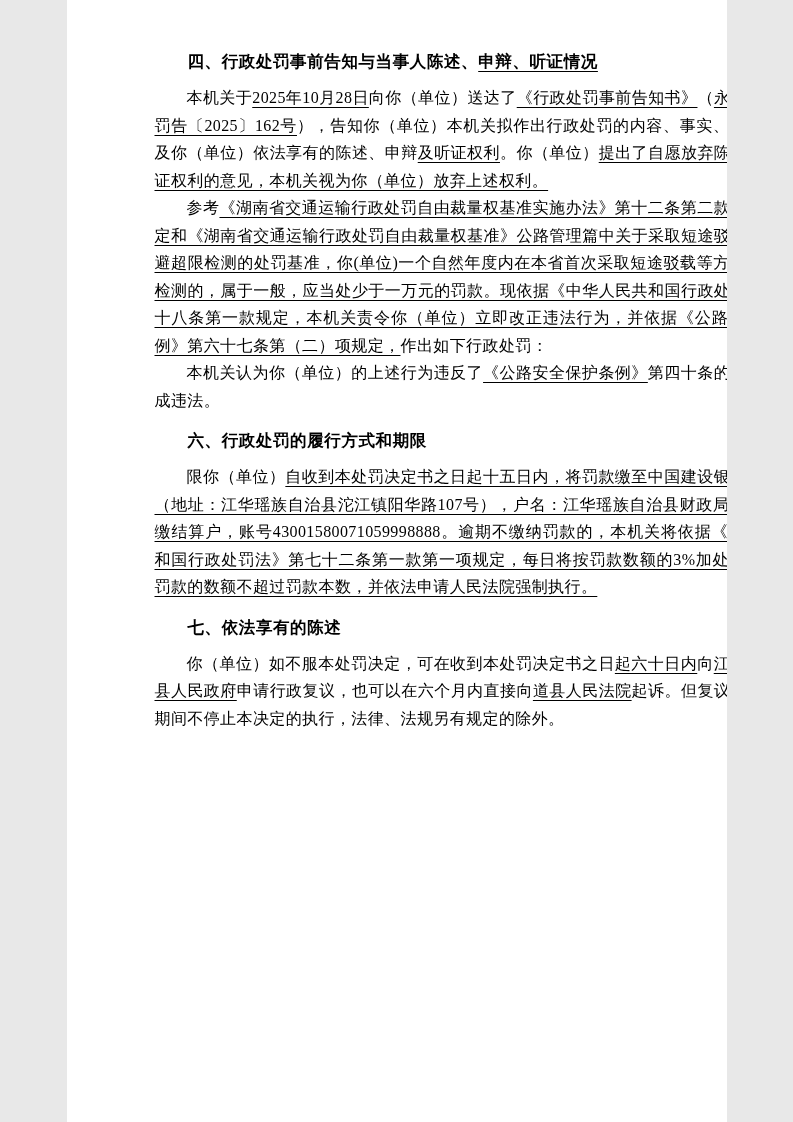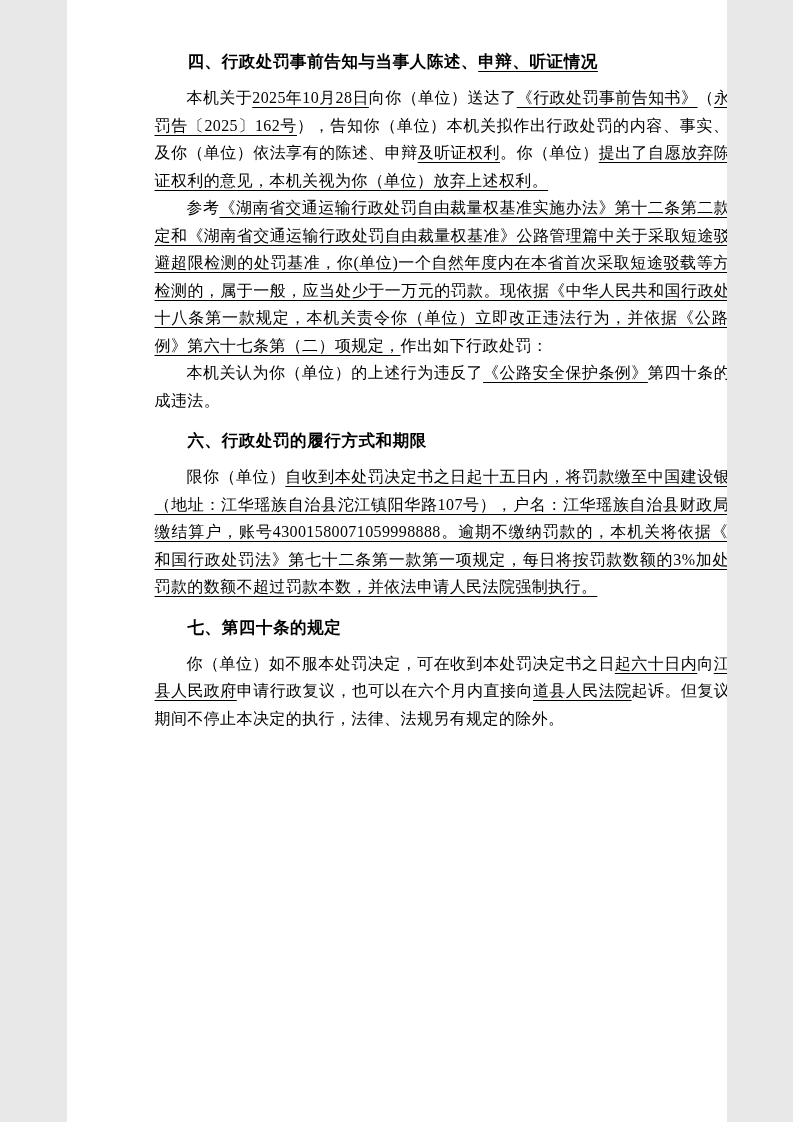--- a/index.html
+++ b/index.html
@@ -63,17 +63,17 @@
       </section>
       <section class="doc-section">
         <p class="para"><span>参考</span><span class="u">《湖南省交通运输行政处罚自由裁量权基准实施办法》第十二条第二款第一项之规定和《湖南省交通运输行政处罚自由裁量权基准》公路管理篇中关于采取短途驳载等方式逃避超限检测的处罚基准，你(单位)一个自然年度内在本省首次采取短途驳载等方式逃避超限检测的，属于一般，应当处少于一万元的罚款。现依据《中华人民共和国行政处罚法》第二十八条第一款规定，本机关责令你（单位）立即改正违法行为，并依据《公路安全保护条例》第六十七条第（二）项规定，</span><span>作出如下行政处罚：</span></p>
         <p class="para"><span>本机关认为你（单位）的上述行为违反了</span><span class="u">《公路安全保护条例》</span><span>第四十条的规定，已构成违法。</span></p>
       </section>
       <section class="doc-section">
         <h2 class="heading"><span>六、行政处罚的履行方式和期限</span></h2>
         <p class="para"><span>限你（单位）</span><span class="u">自收到本处罚决定书之日起十五日内，将罚款缴至中国建设银行江华支行（地址：江华瑶族自治县沱江镇阳华路107号），户名：江华瑶族自治县财政局非税收入汇缴结算户，账号43001580071059998888。逾期不缴纳罚款的，本机关将依据《中华人民共和国行政处罚法》第七十二条第一款第一项规定，每日将按罚款数额的3%加处罚款。加处罚款的数额不超过罚款本数，并依法申请人民法院强制执行。</span></p>
       </section>
       <section class="doc-section">
-        <h2 class="heading"><span>七、第四十条的规定</span></h2>
+        <h2 class="heading"><span>七、依法享有的陈述</span></h2>
         <p class="para"><span>你（单位）如不服本处罚决定，可在收到本处罚决定书之日</span><span class="u">起六十日内</span><span>向</span><span class="u">江华瑶族自治县人民政府</span><span>申请行政复议，也可以在六个月内直接向</span><span class="u">道县人民法院</span><span>起诉。但复议期间和诉讼期间不停止本决定的执行，法律、法规另有规定的除外。</span></p>
       </section>
     </div>
 </div>
 
 </body></html>

